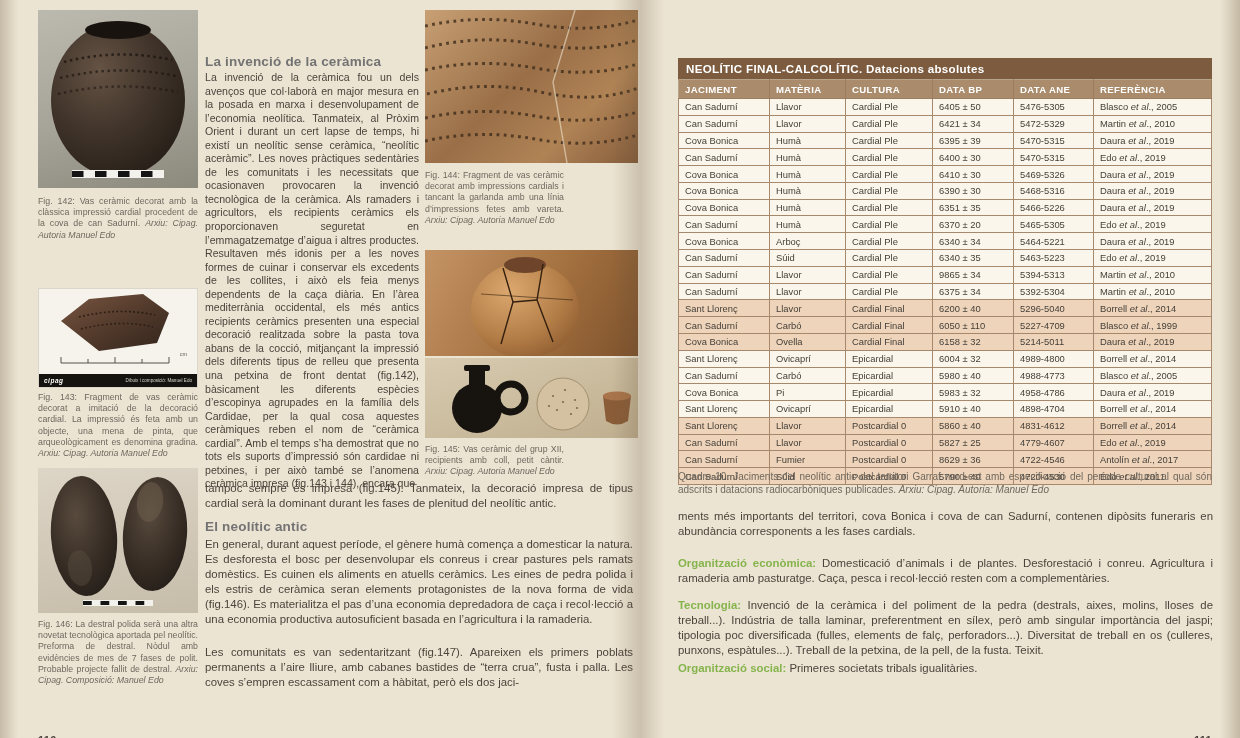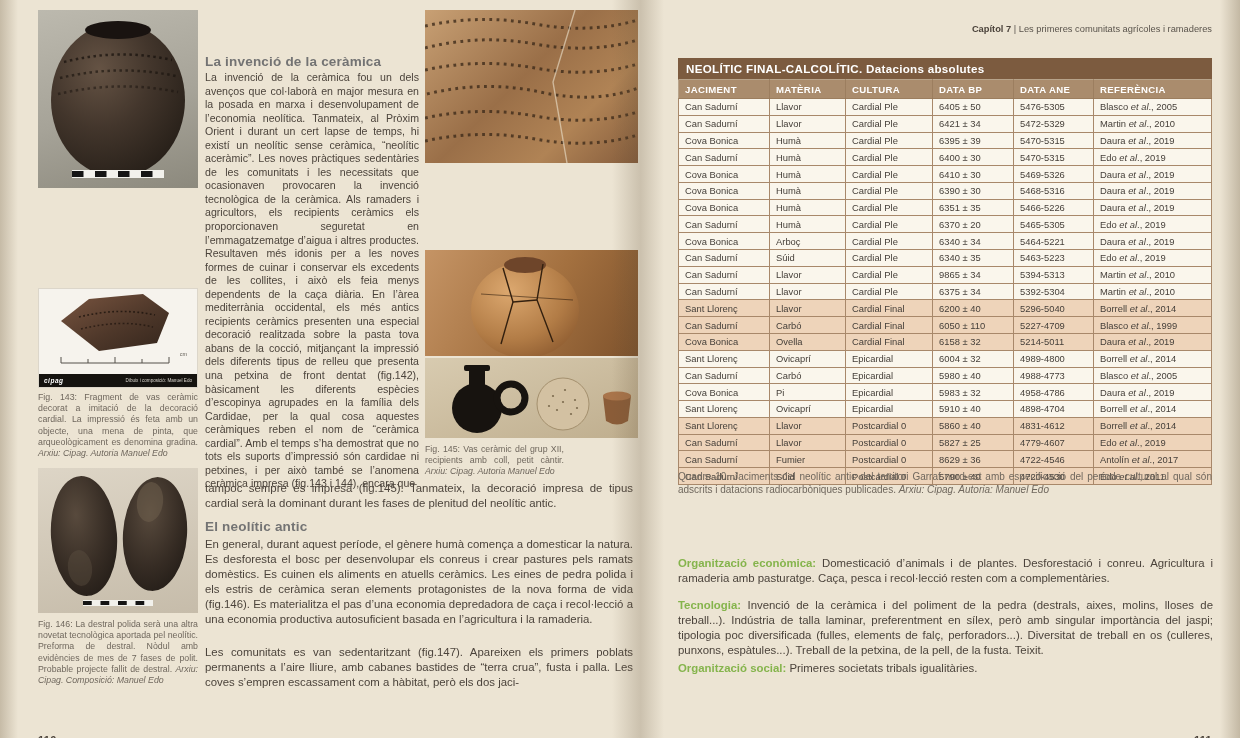--- a/index.html
+++ b/index.html
@@ -72,20 +72,24 @@
       <path d="M20,84 Q80,70 140,82" fill="none" stroke="#16100c" stroke-width="2.5" stroke-dasharray="2.5 3.5" opacity=".5"></path>
       <g>
         <rect x="34" y="160" width="92" height="8" fill="#f2f1ec"></rect>
         <rect x="34" y="161" width="11.5" height="6" fill="#141414"></rect>
         <rect x="57" y="161" width="11.5" height="6" fill="#141414"></rect>
         <rect x="80" y="161" width="11.5" height="6" fill="#141414"></rect>
         <rect x="103" y="161" width="11.5" height="6" fill="#141414"></rect>
       </g>
     </svg>
   </div>
+  <div class="abs caption" style="left:38px;top:196px;width:160px;">
+    <span>Fig. 142: Vas ceràmic decorat amb la clàssica impressió cardial procedent de la cova de can Sadurní.</span>
+    <i>Arxiu: Cipag. Autoria Manuel Edo</i>
+  </div>
 
   <div class="abs photo p143" style="left:38px;top:288px;width:160px;height:100px;">
     <svg width="158" height="85" viewBox="0 0 158 85">
       <defs>
         <linearGradient id="sherdg" x1="0" y1="0" x2="1" y2="1">
           <stop offset="0%" stop-color="#7a5540"></stop>
             <stop offset="55%" stop-color="#4f382a"></stop>
             <stop offset="100%" stop-color="#33251c"></stop>
         </linearGradient>
       </defs>
@@ -155,20 +159,24 @@
         <path d="M0,16 Q55,4 110,14 T213,10"></path>
         <path d="M0,38 Q55,24 110,34 T213,30"></path>
         <path d="M0,60 Q55,48 110,58 T213,54"></path>
         <path d="M2,84 Q60,70 115,82 T213,78"></path>
         <path d="M0,108 Q55,96 110,106 T213,102"></path>
         <path d="M0,131 Q55,119 110,129 T213,125"></path>
       </g>
       <path d="M150,0 L128,72 L142,153" fill="none" stroke="#e8dcc4" stroke-width="1.4" opacity=".65"></path>
     </svg>
   </div>
+  <div class="abs caption" style="left:425px;top:170px;width:139px;">
+    <span>Fig. 144: Fragment de vas ceràmic decorat amb impressions cardials i tancant la garlanda amb una línia d’impressions fetes amb vareta.</span>
+    <i>Arxiu: Cipag. Autoria Manuel Edo</i>
+  </div>
 
   <div class="abs photo p145a" style="left:425px;top:250px;width:213px;height:106px;">
     <svg width="213" height="106" viewBox="0 0 213 106">
       <defs>
         <radialGradient id="potg3" cx="36%" cy="30%" r="85%">
           <stop offset="0%" stop-color="#dca86f"></stop>
             <stop offset="60%" stop-color="#b27c46"></stop>
             <stop offset="100%" stop-color="#86552c"></stop>
         </radialGradient>
       </defs>
@@ -207,23 +215,20 @@
       </g>
     </svg>
   </div>
   <div class="abs caption" style="left:425px;top:444px;width:139px;">
     <span>Fig. 145: Vas ceràmic del grup XII, recipients amb coll, petit càntir.</span>
     <i>Arxiu: Cipag. Autoria Manuel Edo</i>
   </div>
 
   <div class="abs gutter"></div>
 
-  <div class="abs run-head" style="right:28px;top:24px;width:420px;">
-    <b>Capítol 7</b><span> | Les primeres comunitats agrícoles i ramaderes</span>
-  </div>
 
   <div class="abs table-title" style="left:678px;top:58px;width:534px;height:21px;">NEOLÍTIC FINAL-CALCOLÍTIC. Datacions absolutes</div>
 
   <table class="dattable abs" style="left:678px;top:79px;">
     <colgroup>
       <col style="width:91px">
         <col style="width:76px">
         <col style="width:87px">
       <col style="width:81px">
         <col style="width:80px">
@@ -425,20 +430,21 @@
           <td>Edo <i>et al</i>., 2011</td>
         </tr>
       </tbody>
   </table>
 
   <div class="abs q-caption" style="left:678px;top:470px;width:534px;">
     <span>Quadre 10. Jaciments del neolític antic del territori Garraf nord-est amb especificació del període cultural al qual són adscrits i datacions radiocarbòniques publicades.</span>
     <i>Arxiu: Cipag. Autoria: Manuel Edo</i>
   </div>
 
+  <div class="abs body-m" style="left:678px;top:509px;width:535px;">ments més importants del territori, cova Bonica i cova de can Sadurní, contenen dipòsits funeraris en abundància corresponents a les fases cardials.</div>
 
   <div class="abs body-m" style="left:678px;top:556px;width:535px;">
     <b class="green-label">Organització econòmica:</b><span> Domesticació d’animals i de plantes. Desforestació i conreu. Agricultura i ramaderia amb pasturatge. Caça, pesca i recol·lecció resten com a complementàries.</span>
   </div>
   <div class="abs body-m" style="left:678px;top:598px;width:535px;">
     <b class="green-label">Tecnologia:</b><span> Invenció de la ceràmica i del poliment de la pedra (destrals, aixes, molins, lloses de treball...). Indústria de talla laminar, preferentment en sílex, però amb singular importància del jaspi; tipologia poc diversificada (fulles, elements de falç, perforadors...). Diversitat de treball en os (culleres, punxons, espàtules...). Treball de la petxina, de la pell, de la fusta. Teixit.</span>
   </div>
   <div class="abs body-m" style="left:678px;top:661px;width:535px;">
     <b class="green-label">Organització social:</b><span> Primeres societats tribals igualitàries.</span>
   </div>

